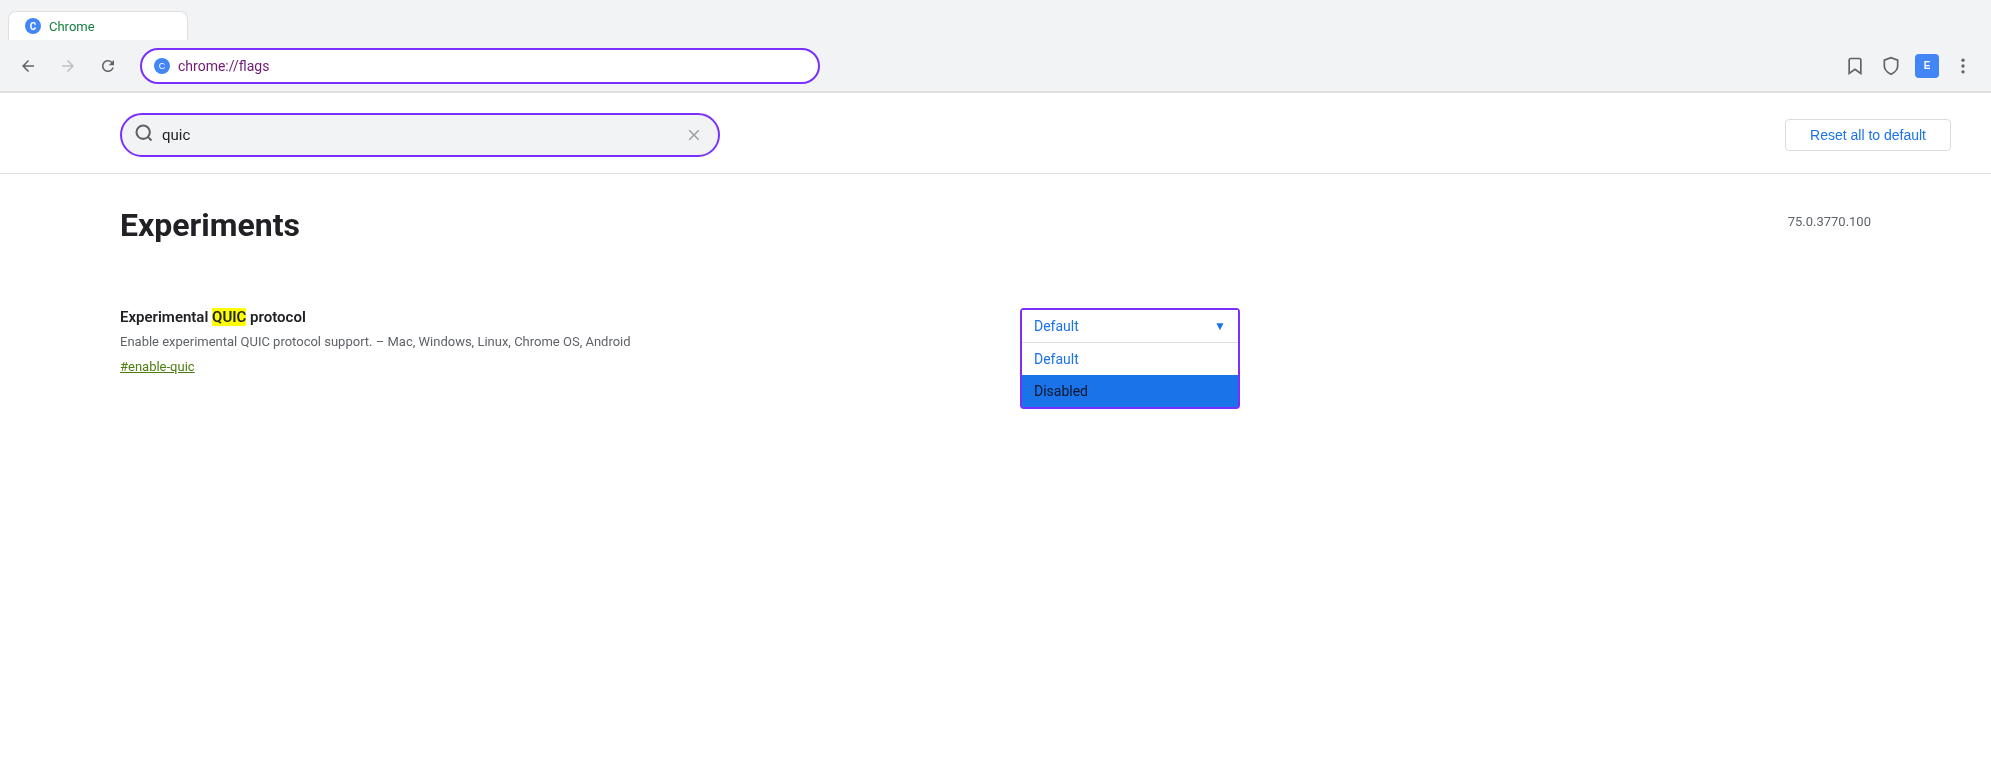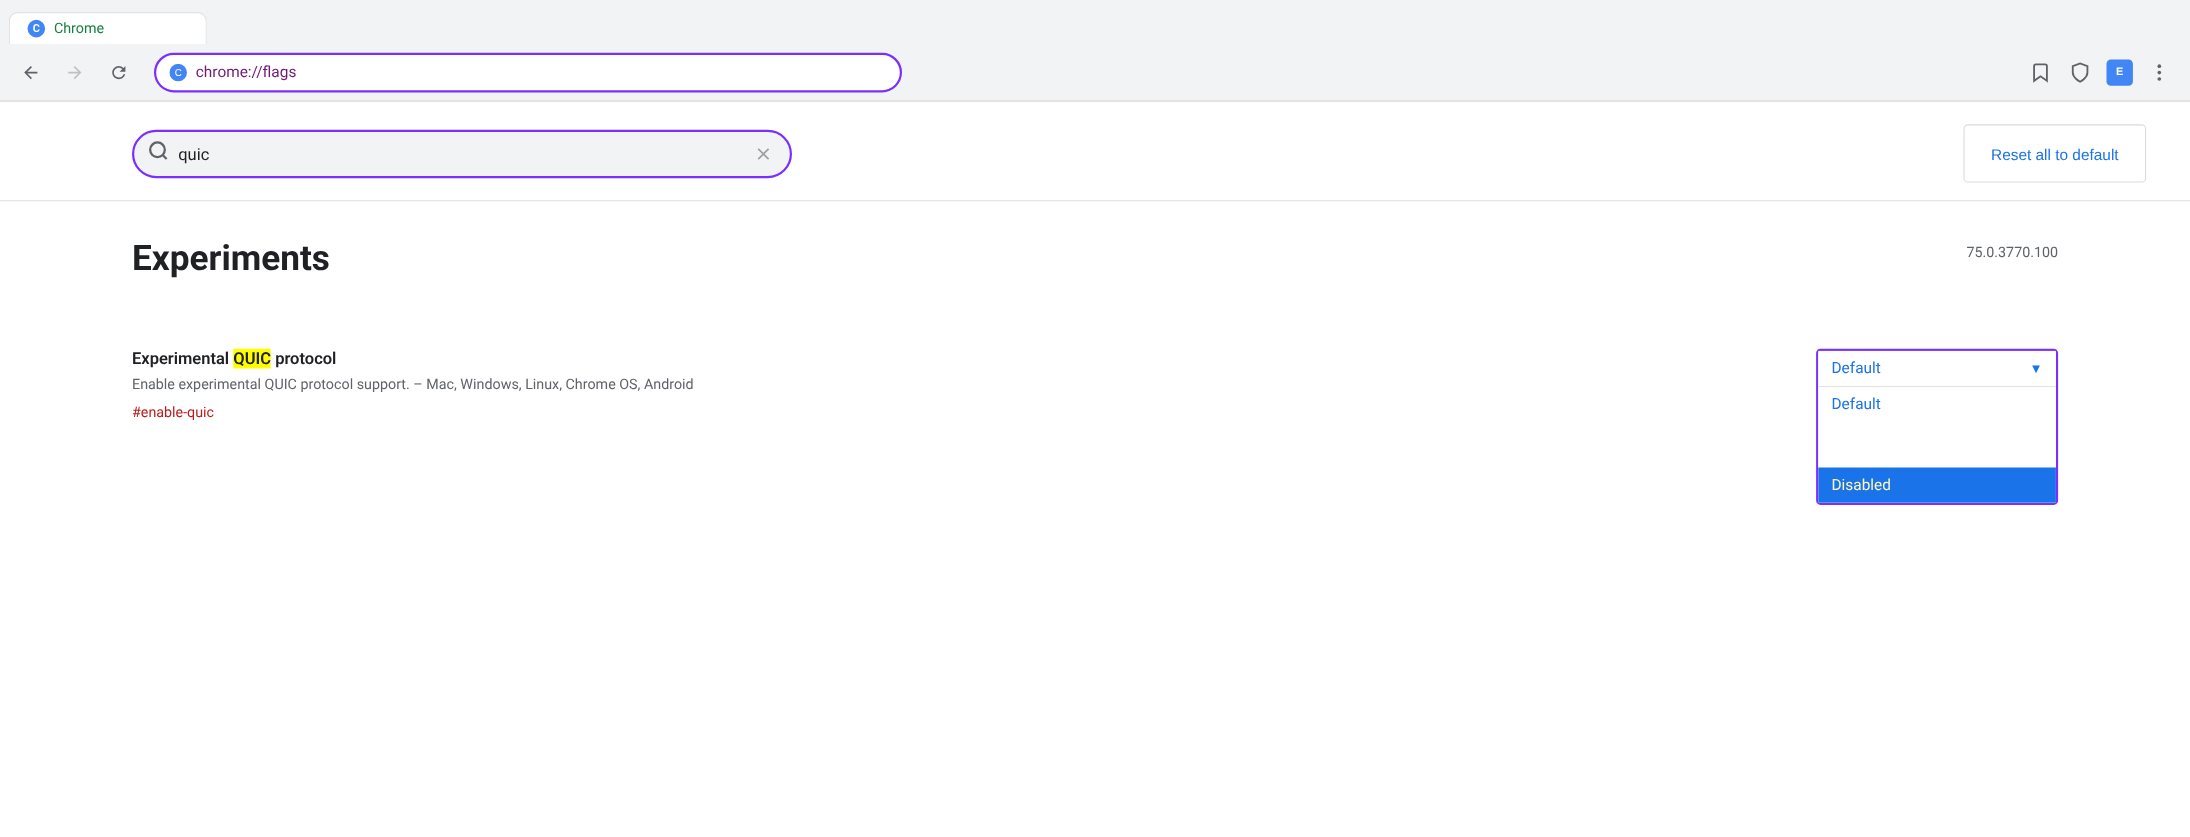--- a/index.html
+++ b/index.html
@@ -180,21 +180,21 @@
       cursor: pointer;
       display: flex;
       align-items: center;
       justify-content: center;
       color: #9aa0a6;
       font-size: 18px;
       border-radius: 50%;
     }
 
     .reset-btn {
-      height: 53px;
+      height: 32px;
       padding: 0 24px;
       border: 1px solid #dadce0;
       background: #fff;
       border-radius: 4px;
       cursor: pointer;
       color: #1a73e8;
       font-size: 14px;
       font-weight: 500;
     }
 
@@ -241,21 +241,21 @@
       border-bottom-color: #1a73e8;
     }
 
     
     .experiments-list {
       padding: 32px 120px;
     }
 
     .experiment-item {
       display: flex;
-      justify-content: space-between;
+      justify-content: flex-start;
       align-items: flex-start;
       padding: 16px 0;
     }
 
     .experiment-info {
       flex: 1;
       max-width: 900px;
     }
 
     .experiment-name {
@@ -272,21 +272,22 @@
 
     .experiment-desc {
       font-size: 13px;
       color: #5f6368;
       margin-bottom: 6px;
       line-height: 1.5;
     }
 
     .experiment-link {
       font-size: 13px;
-      color: #b91c1c;
+      color: #4d7c0f;
+      text-decoration: underline;
       cursor: pointer;
     }
 
     
     .dropdown-container {
       position: relative;
       border: 2px solid #7b2fff;
       border-radius: 4px;
       min-width: 220px;
     }
@@ -318,22 +319,21 @@
 
     .dropdown-option {
       padding: 8px 12px;
       font-size: 14px;
       color: #1a73e8;
       cursor: pointer;
     }
 
     .dropdown-option.selected {
       background: #1a73e8;
-      color: #fef9c3;
-      margin-top: 41px;
+      color: #0f172a;
     }
   </style>
 </head>
 <body>
 
 <div class="browser-chrome">
 
   <div class="tab-bar">
     <div class="tab">
       <div class="tab-favicon">C</div>

